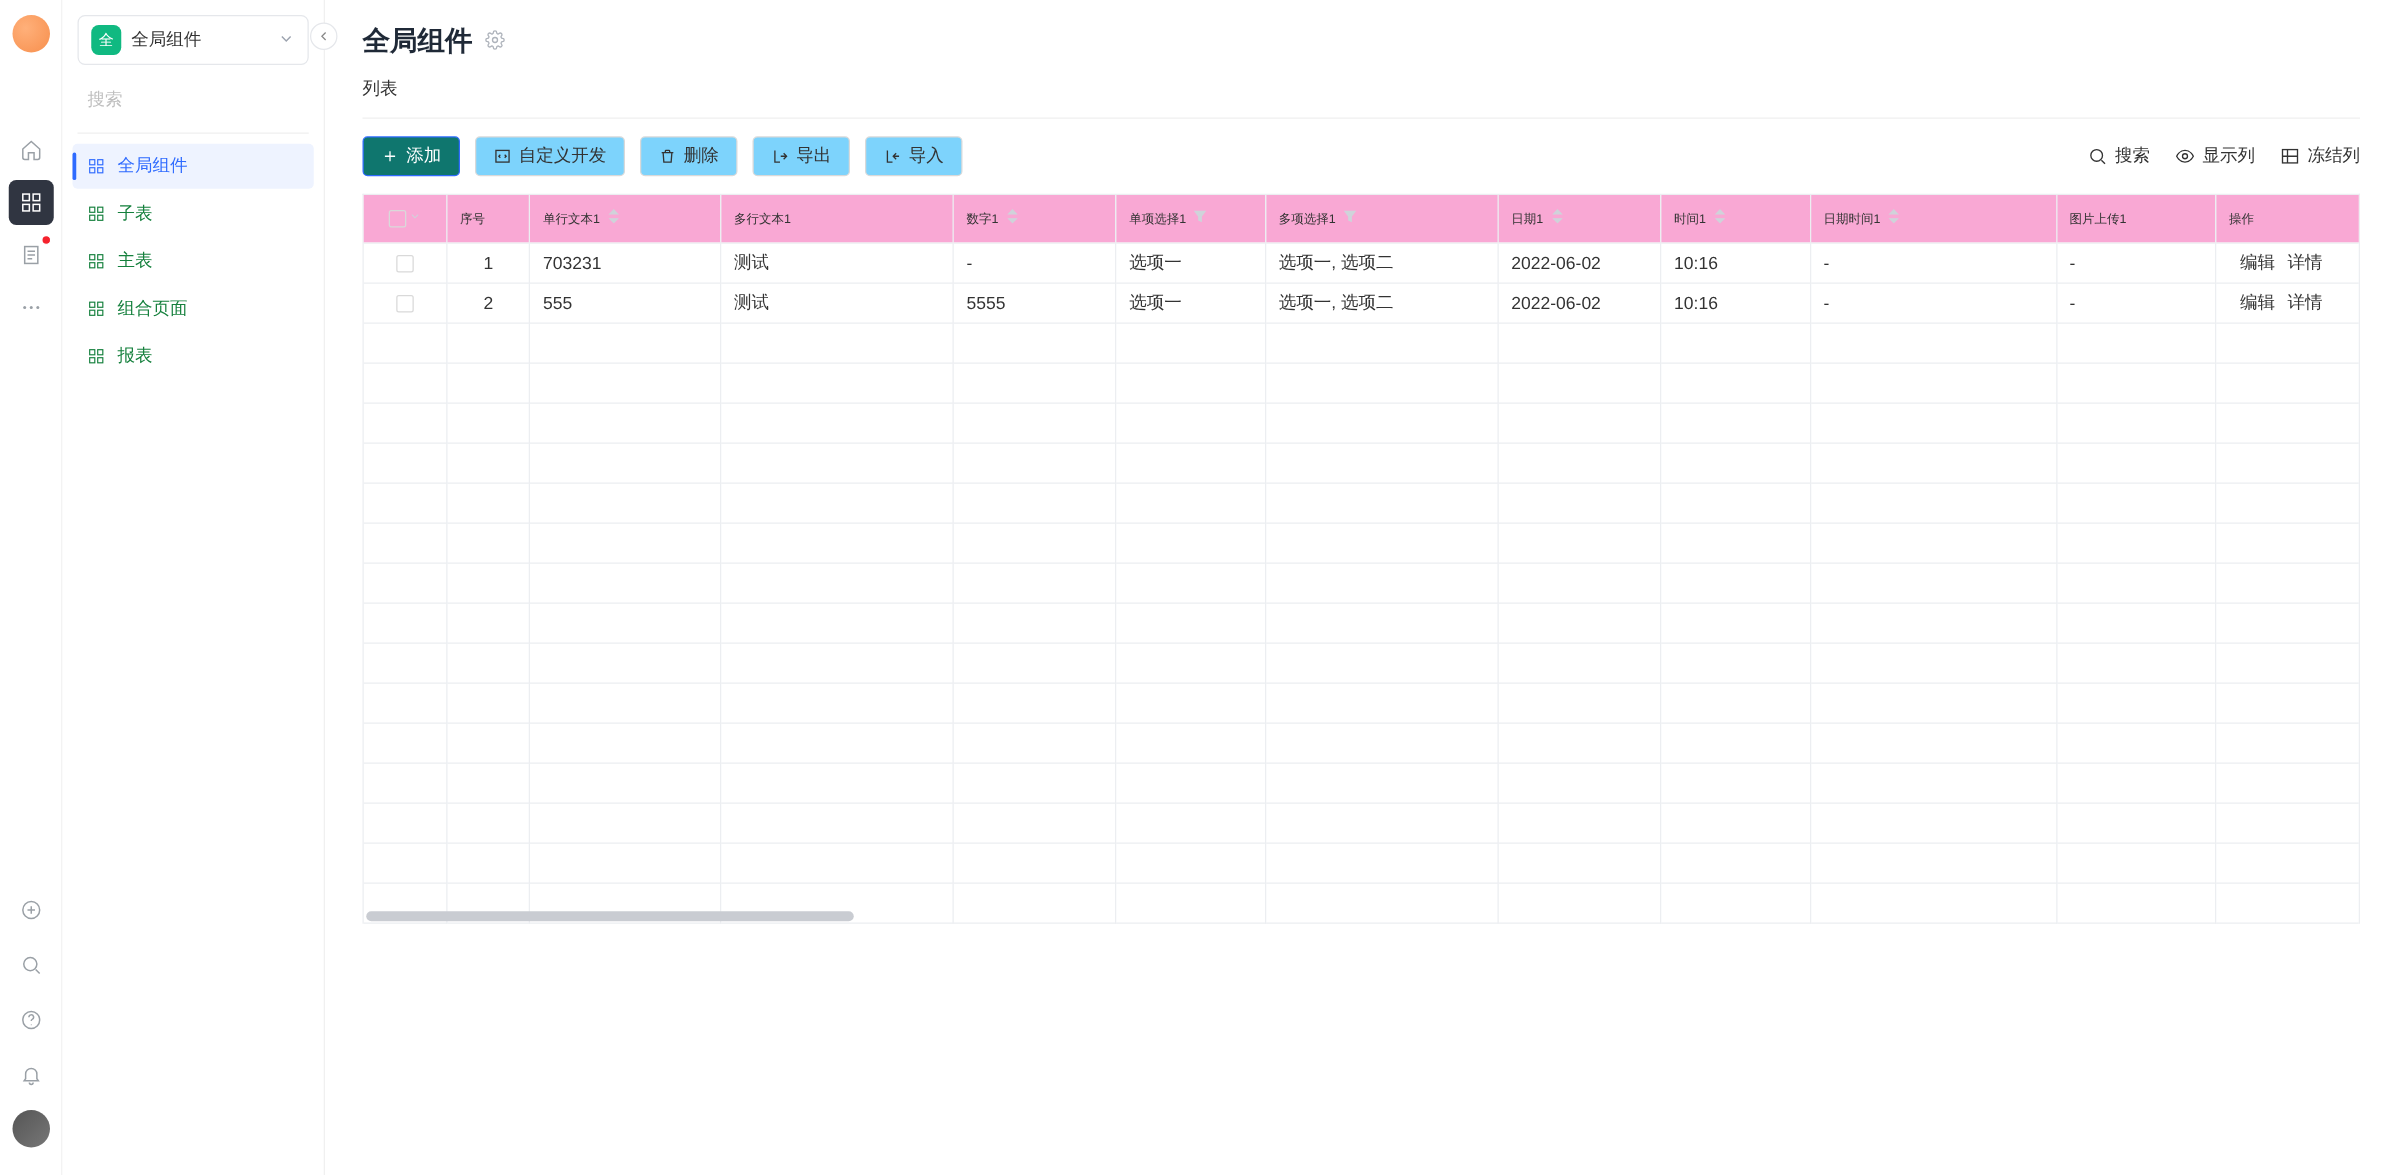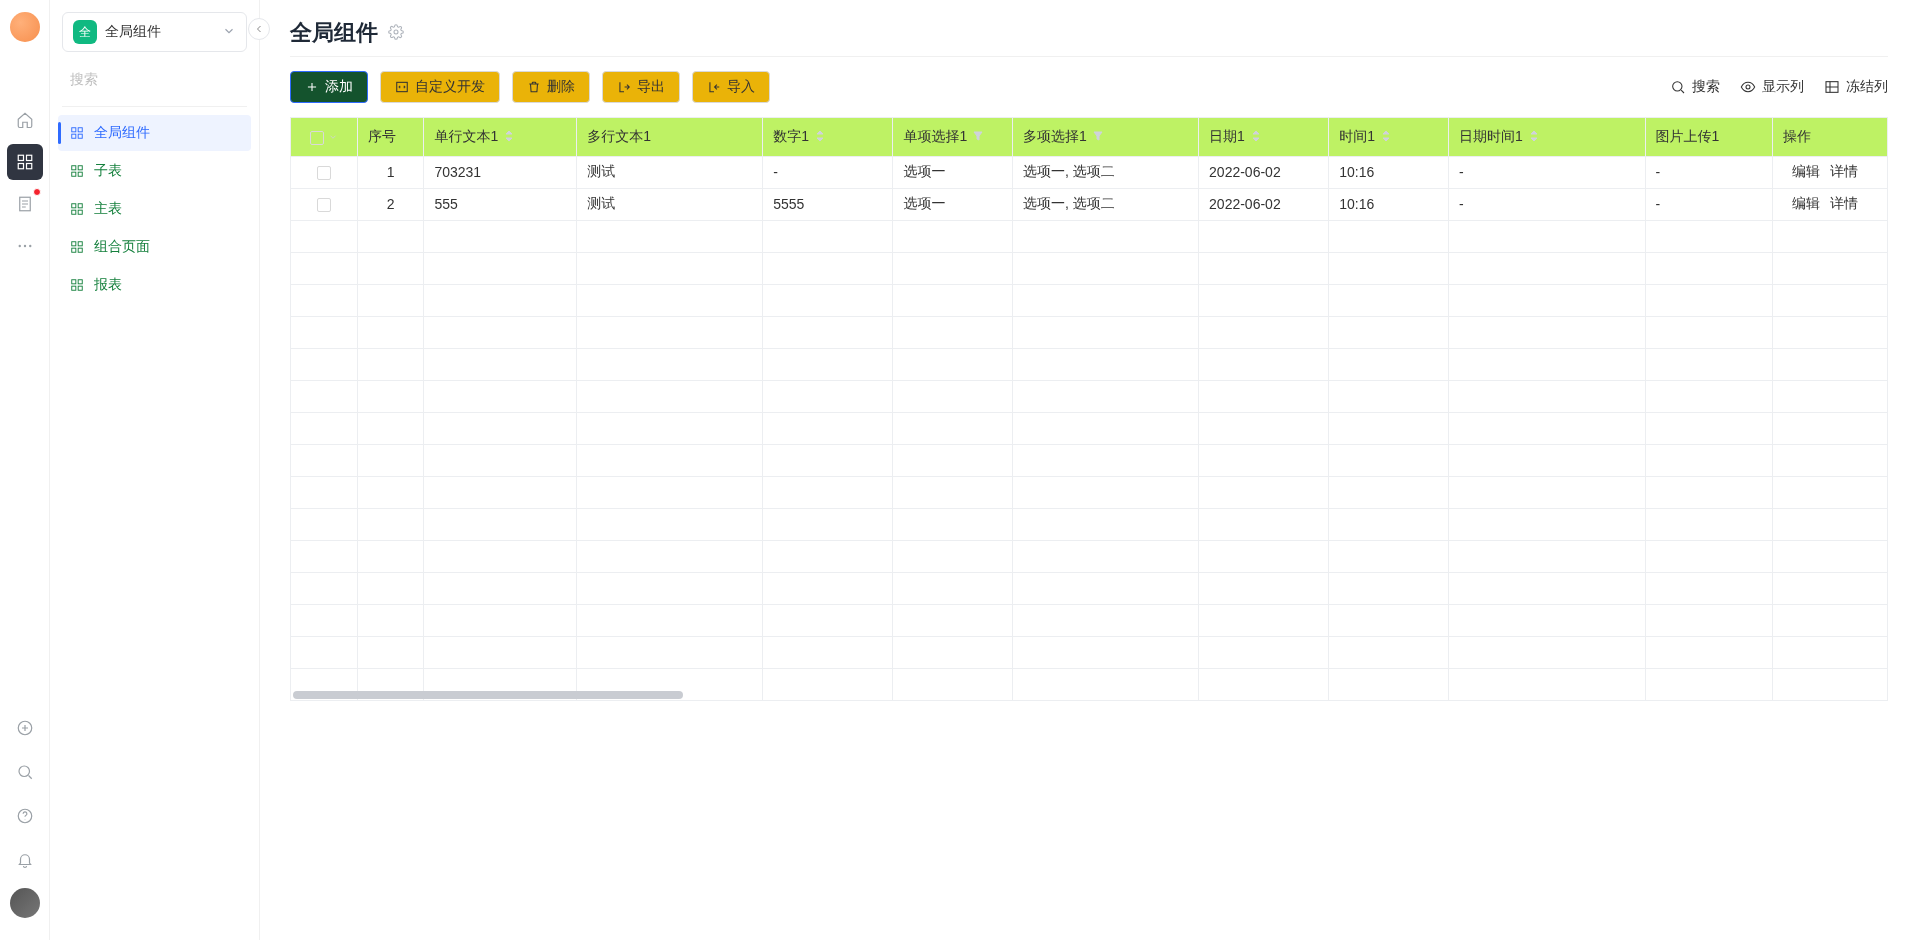--- a/index.html
+++ b/index.html
@@ -124,44 +124,44 @@
 
   .sub-title { padding: 6px 30px 14px 30px; font-weight:500; }
   .header-divider { height:1px; background:#f0f0f0; margin:0 30px 14px 30px; }
 
   .toolbar {
     display:flex; align-items:center; padding:0 30px 14px 30px;
   }
   .toolbar-left { display:flex; gap:12px; }
   .btn {
     height:32px; padding:0 14px; border-radius:4px;
-    border:1px solid #d9d9d9; background:#eab308; cursor:pointer;
+    border:1px solid #d9d9d9; background:#7dd3fc; cursor:pointer;
     display:flex; align-items:center; gap:6px; font-size:14px; color:#333;
   }
   .btn svg{width:14px;height:14px;stroke:currentColor;fill:none;stroke-width:1.8;}
-  .btn-primary { background:#14532d; border-color:#2f6bff; color:#fff; }
+  .btn-primary { background:#0f766e; border-color:#2f6bff; color:#fff; }
   .toolbar-spacer { flex:1; }
   .toolbar-right { display:flex; gap:20px; }
   .tool-link {
     display:flex; align-items:center; gap:6px; cursor:pointer;
     color:#333;
   }
   .tool-link svg{width:16px;height:16px;stroke:currentColor;fill:none;stroke-width:1.6;}
 
   
   .table-wrap {
     margin:0 30px; border:1px solid #eceef1; border-bottom:none;
     position:relative;
   }
   table { width:100%; border-collapse:collapse; table-layout:fixed; }
   th, td { border-bottom:1px solid #eceef1; border-right:1px solid #eceef1; }
   th:last-child, td:last-child { border-right:none; }
   thead th {
-    height:38px; background:#bef264; font-weight:500; color:#333;
-    text-align:left; padding:0 10px; font-size:14px;
+    height:38px; background:#f9a8d4; font-weight:500; color:#333;
+    text-align:left; padding:0 10px; font-size:10px;
   }
   thead th .th-inner { display:flex; align-items:center; gap:6px; }
   thead th .sort, thead th .filter { color:#cfd3da; }
   thead th .sort svg, thead th .filter svg{width:10px;height:12px;stroke:currentColor;fill:currentColor;}
   tbody td {
     height:32px; padding:0 10px; font-size:14px; color:#333;
   }
   tbody tr.empty td { color:transparent; }
   .checkbox-cell{ width:48px; text-align:center; }
   .checkbox {
@@ -326,20 +326,21 @@
 <div class="main">
   <div class="page-header">
     <h1>全局组件</h1>
     <span class="gear">
       <svg viewBox="0 0 24 24">
           <circle cx="12" cy="12" r="3"></circle>
           <path d="M19.4 15a1.7 1.7 0 0 0 .34 1.87l.06.06a2 2 0 1 1-2.83 2.83l-.06-.06A1.7 1.7 0 0 0 15 19.4a1.7 1.7 0 0 0-1 1.56V21a2 2 0 0 1-4 0v-.09A1.7 1.7 0 0 0 9 19.4a1.7 1.7 0 0 0-1.87.34l-.06.06a2 2 0 1 1-2.83-2.83l.06-.06A1.7 1.7 0 0 0 4.6 15a1.7 1.7 0 0 0-1.56-1H3a2 2 0 0 1 0-4h.09A1.7 1.7 0 0 0 4.6 9a1.7 1.7 0 0 0-.34-1.87l-.06-.06a2 2 0 1 1 2.83-2.83l.06.06A1.7 1.7 0 0 0 9 4.6a1.7 1.7 0 0 0 1-1.56V3a2 2 0 0 1 4 0v.09c0 .67.4 1.27 1 1.51a1.7 1.7 0 0 0 1.87-.34l.06-.06a2 2 0 1 1 2.83 2.83l-.06.06A1.7 1.7 0 0 0 19.4 9c.24.6.84 1 1.51 1H21a2 2 0 0 1 0 4h-.09c-.67 0-1.27.4-1.51 1z"></path>
         </svg>
     </span>
   </div>
+  <div class="sub-title">列表</div>
   <div class="header-divider"></div>
 
   <div class="toolbar">
     <div class="toolbar-left">
       <button class="btn btn-primary">
         <svg viewBox="0 0 24 24">
             <path d="M12 5v14M5 12h14"></path>
           </svg>
         <span>添加</span>
       </button>

